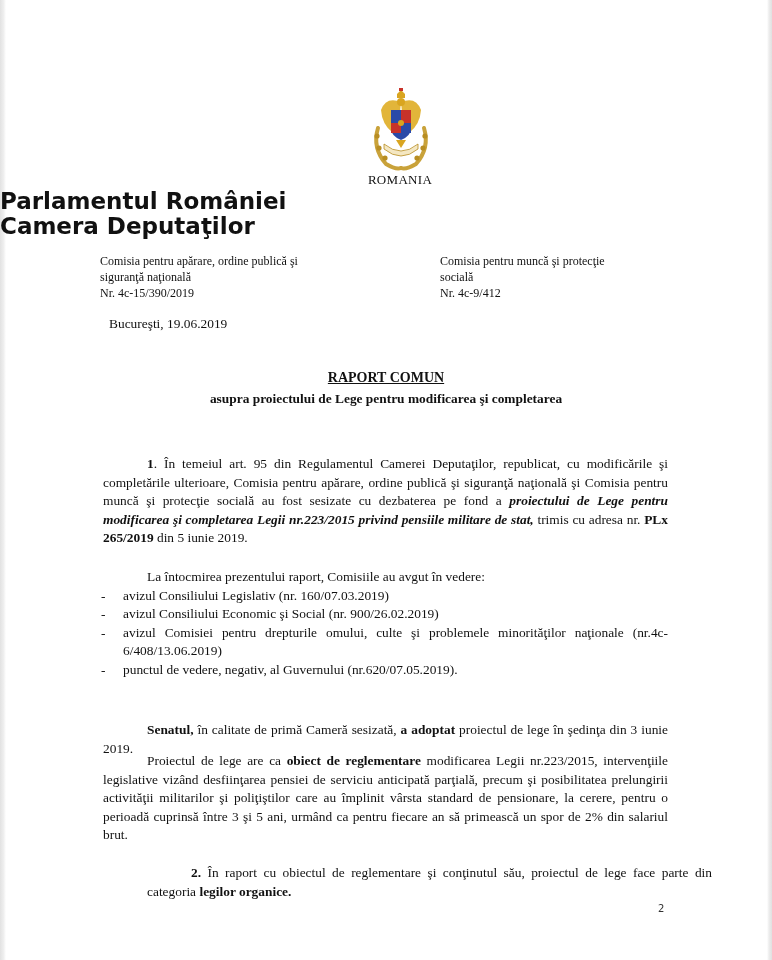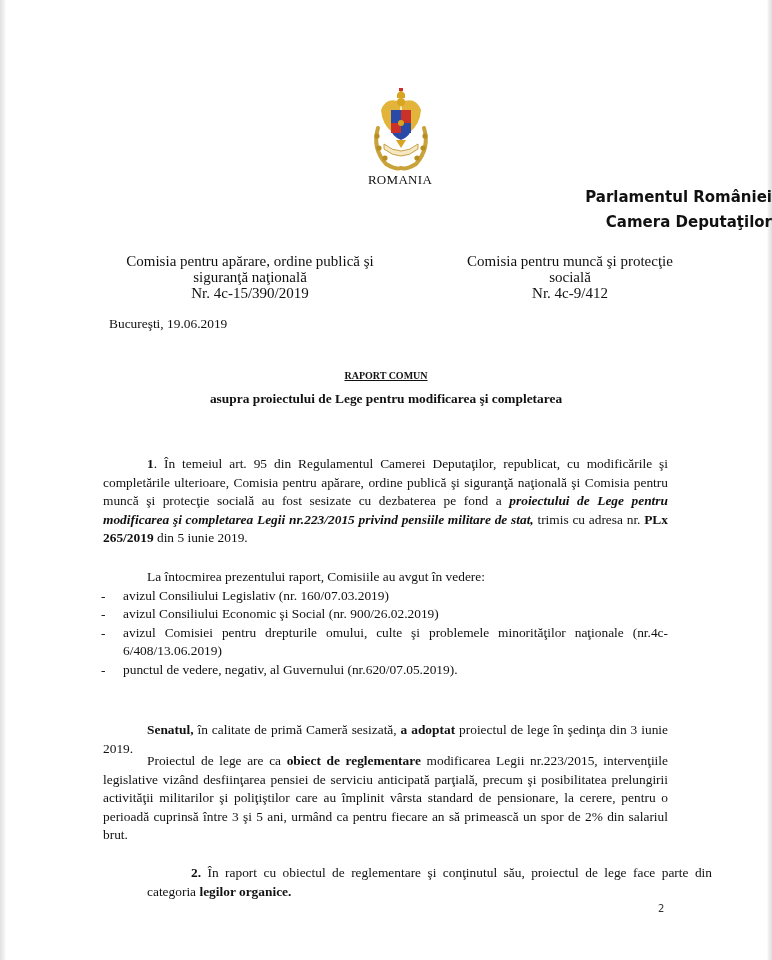--- a/index.html
+++ b/index.html
@@ -38,52 +38,52 @@
       position: absolute;
       left: 330px; top: 172px; width: 140px;
       text-align: center;
       font-size: 13px;
       letter-spacing: 0.3px;
     }
 
     .title-1, .title-2 {
       position: absolute;
       left: 0; width: 772px;
-      text-align: right;
+      text-align: left;
       font-family: "DejaVu Sans", sans-serif;
       font-weight: bold;
-      font-size: 15px;
+      font-size: 23px;
       color: #111;
     }
     .title-1 { top: 188px; }
     .title-2 { top: 213px; }
 
     .committee {
       position: absolute;
       top: 253px;
-      text-align: center;
-      font-size: 15px;
+      text-align: left;
+      font-size: 12px;
       line-height: 16px;
     }
     .committee.left { left: 100px; width: 300px; }
     .committee.right { left: 440px; width: 260px; }
 
     .date-line {
       position: absolute;
       left: 103px; top: 316px;
       font-size: 13.4px;
       margin-left: 6px;
     }
 
     .report-title {
       position: absolute;
       left: 0; width: 772px; top: 370px;
       text-align: center;
       font-weight: bold;
-      font-size: 10px;
+      font-size: 14px;
       text-decoration: underline;
     }
     .report-sub {
       position: absolute;
       left: 0; width: 772px;
       text-align: center;
       font-weight: bold;
       font-size: 13.4px;
     }
     .report-sub.l1 { top: 391px; }

